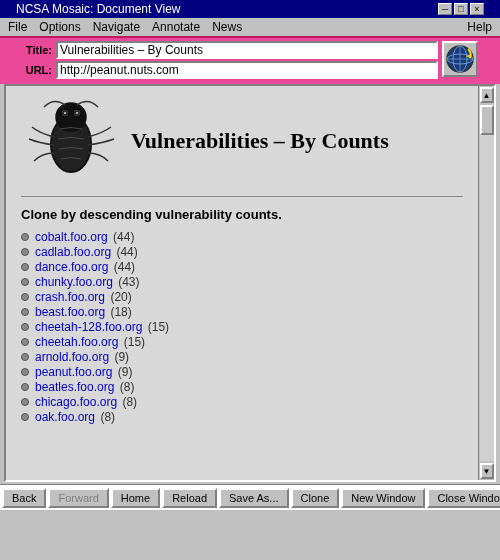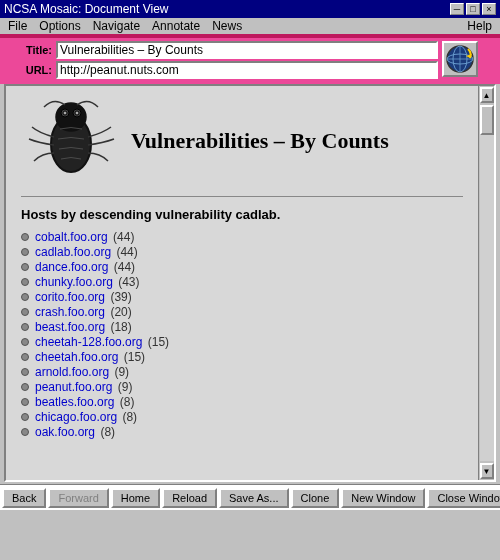--- a/index.html
+++ b/index.html
@@ -9,21 +9,21 @@
       font-family: 'Times New Roman', serif;
       font-size: 13px;
       background: #c0c0c0;
       overflow: hidden;
     }
 
     
     #title-bar {
       background: #000080;
       color: white;
-      padding: 2px 4px;
+      padding: 2px 16px;
       font-size: 12px;
       font-family: Arial, sans-serif;
       display: flex;
       justify-content: space-between;
       align-items: center;
       height: 18px;
     }
     #title-bar-controls { display: flex; gap: 2px; }
     .win-btn {
       width: 14px; height: 12px;
@@ -33,21 +33,21 @@
       font-size: 9px;
       display: flex; align-items: center; justify-content: center;
       cursor: pointer;
       color: #000;
       font-family: Arial, sans-serif;
     }
 
     
     #menu-bar {
       background: #c0c0c0;
-      border-bottom: 4px solid #be185d;
+      border-bottom: 2px solid #be185d;
       display: flex;
       align-items: center;
       padding: 1px 2px;
       height: 20px;
       font-family: Arial, sans-serif;
       font-size: 12px;
     }
     .menu-item {
       padding: 1px 6px;
       cursor: pointer;
@@ -335,21 +335,21 @@
             <path d="M35 50 Q47 47 59 50" stroke="#555" stroke-width="0.8"></path>
             <path d="M37 60 Q47 57 57 60" stroke="#555" stroke-width="0.8"></path>
           </g>
         </svg>
       </div>
       <h1 class="page-title">Vulnerabilities – By Counts</h1>
     </div>
 
     <hr class="divider">
 
-    <p class="subtitle">Hosts by descending vulnerability cadlab.</p>
+    <p class="subtitle">Clone by descending vulnerability counts.</p>
 
     <ul class="host-list">
     <li>
     <span class="bullet"></span>
     <a class="host-link">cobalt.foo.org</a>
     <span class="host-count">&nbsp;(44)</span>
   </li>
         <li>
     <span class="bullet"></span>
     <a class="host-link">cadlab.foo.org</a>
@@ -357,25 +357,20 @@
   </li>
         <li>
     <span class="bullet"></span>
     <a class="host-link">dance.foo.org</a>
     <span class="host-count">&nbsp;(44)</span>
   </li>
         <li>
     <span class="bullet"></span>
     <a class="host-link">chunky.foo.org</a>
     <span class="host-count">&nbsp;(43)</span>
-  </li>
-        <li>
-    <span class="bullet"></span>
-    <a class="host-link">corito.foo.org</a>
-    <span class="host-count">&nbsp;(39)</span>
   </li>
         <li>
     <span class="bullet"></span>
     <a class="host-link">crash.foo.org</a>
     <span class="host-count">&nbsp;(20)</span>
   </li>
         <li>
     <span class="bullet"></span>
     <a class="host-link">beast.foo.org</a>
     <span class="host-count">&nbsp;(18)</span>

